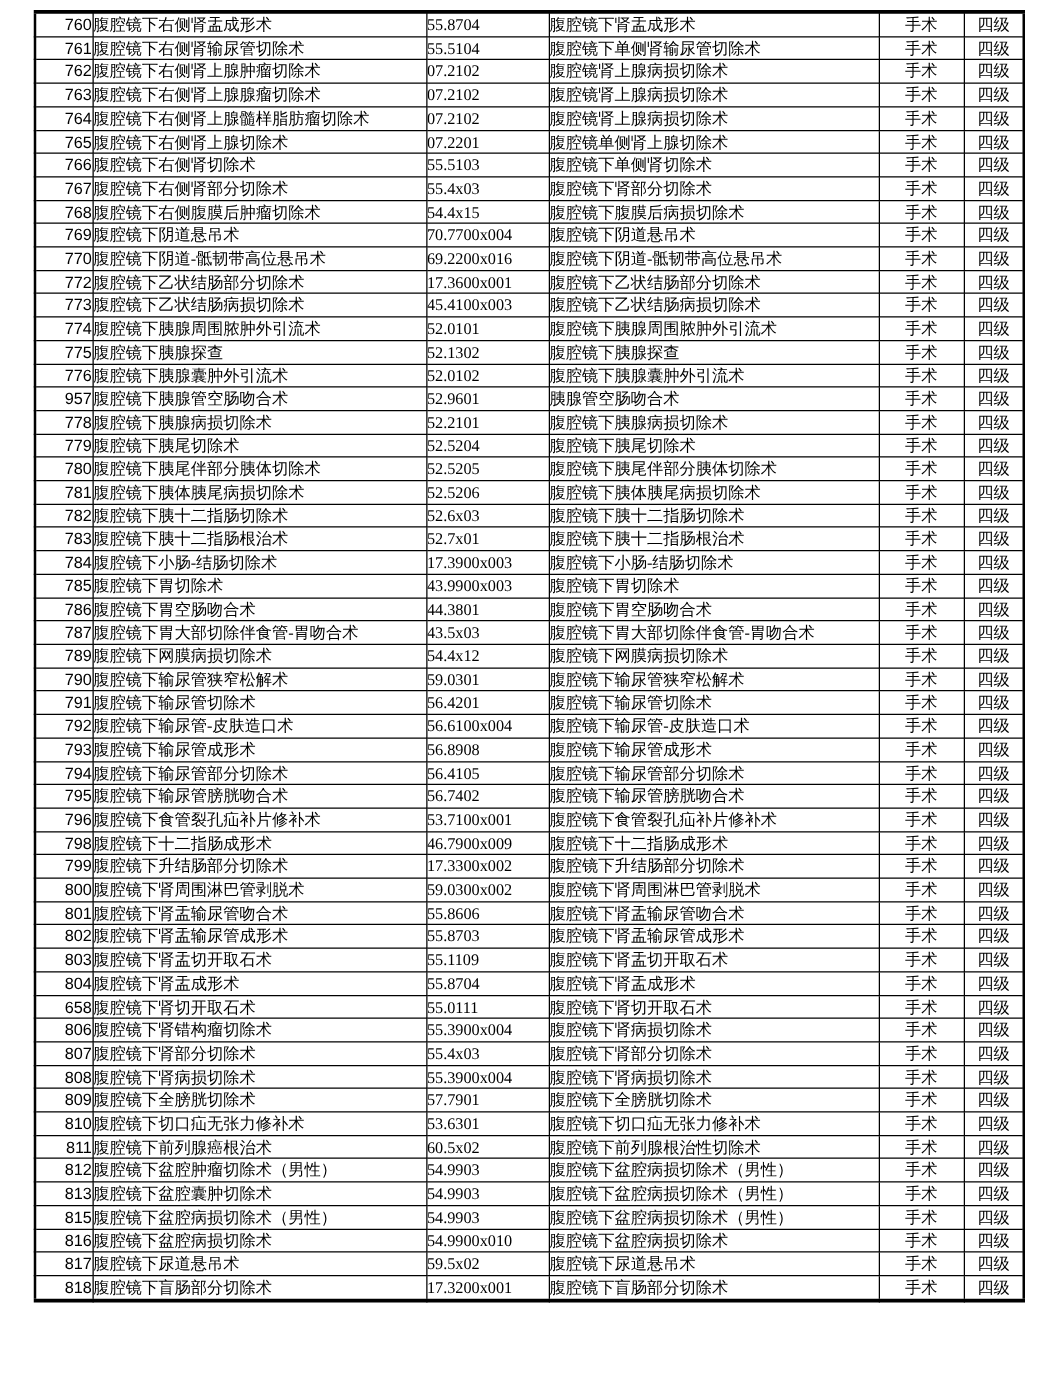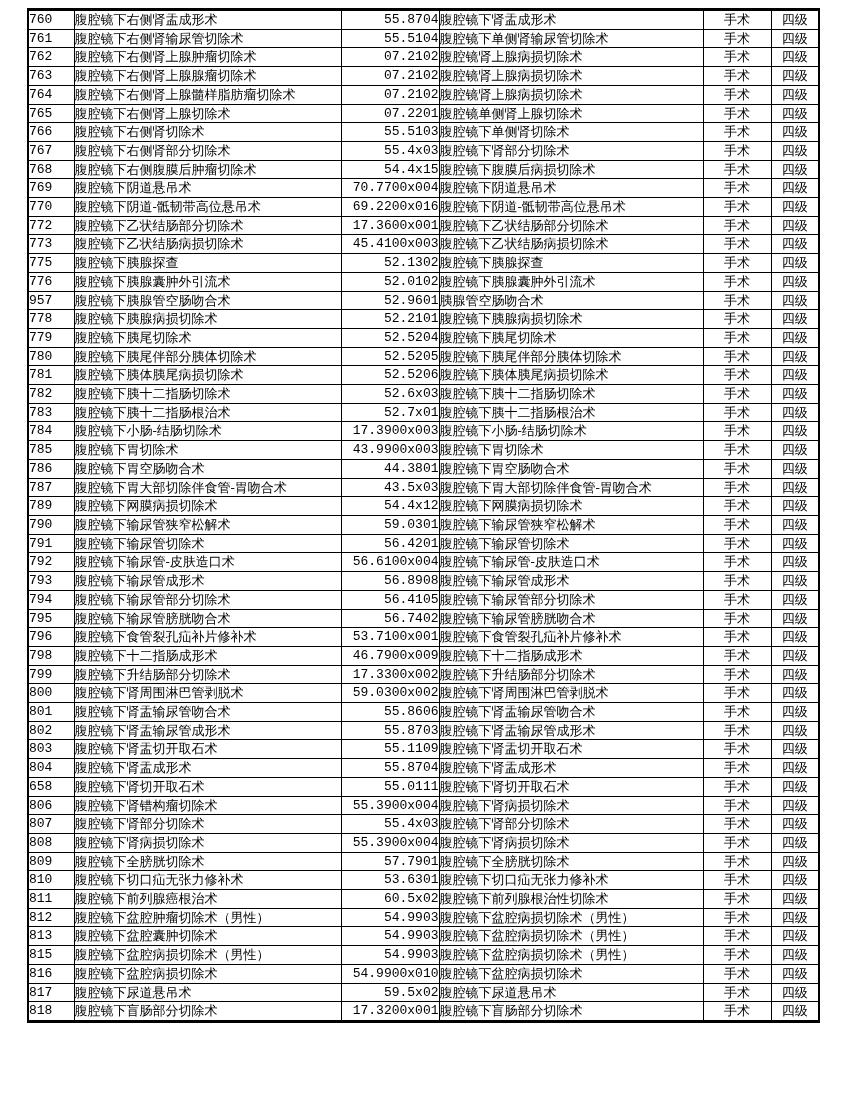--- a/index.html
+++ b/index.html
@@ -29,30 +29,29 @@
     border: 1px solid #000000;
     height: 17.7px;
     padding: 0;
     font-size: 13px;
     line-height: 17.7px;
     white-space: nowrap;
     overflow: hidden;
     vertical-align: middle;
   }
   .c-num {
-    text-align: left;
+    text-align: right;
     font-size: 12px;
-    font-family: Liberation Mono, monospace;
+    font-family: Liberation Sans, sans-serif;
   }
   .c-name { padding-left: 3px; }
   .c-code {
     padding-left: 4px;
-    font-family: Liberation Mono, monospace;
+    font-family: Liberation Serif, serif;
     font-size: 13px;
-    text-align: right;
   }
   .c-std { padding-left: 4px; }
   .c-cat, .c-lvl { text-align: center; }
 </style>
 </head>
 <body>
 
 <div>
   <table class="proc-table">
     <colgroup>
@@ -162,20 +161,28 @@
         </tr>
         <tr>
           <td class="c-num">773</td>
           <td class="c-name">腹腔镜下乙状结肠病损切除术</td>
           <td class="c-code">45.4100x003</td>
           <td class="c-std">腹腔镜下乙状结肠病损切除术</td>
           <td class="c-cat">手术</td>
           <td class="c-lvl">四级</td>
         </tr>
         <tr>
+          <td class="c-num">774</td>
+          <td class="c-name">腹腔镜下胰腺周围脓肿外引流术</td>
+          <td class="c-code">52.0101</td>
+          <td class="c-std">腹腔镜下胰腺周围脓肿外引流术</td>
+          <td class="c-cat">手术</td>
+          <td class="c-lvl">四级</td>
+        </tr>
+        <tr>
           <td class="c-num">775</td>
           <td class="c-name">腹腔镜下胰腺探查</td>
           <td class="c-code">52.1302</td>
           <td class="c-std">腹腔镜下胰腺探查</td>
           <td class="c-cat">手术</td>
           <td class="c-lvl">四级</td>
         </tr>
         <tr>
           <td class="c-num">776</td>
           <td class="c-name">腹腔镜下胰腺囊肿外引流术</td>

